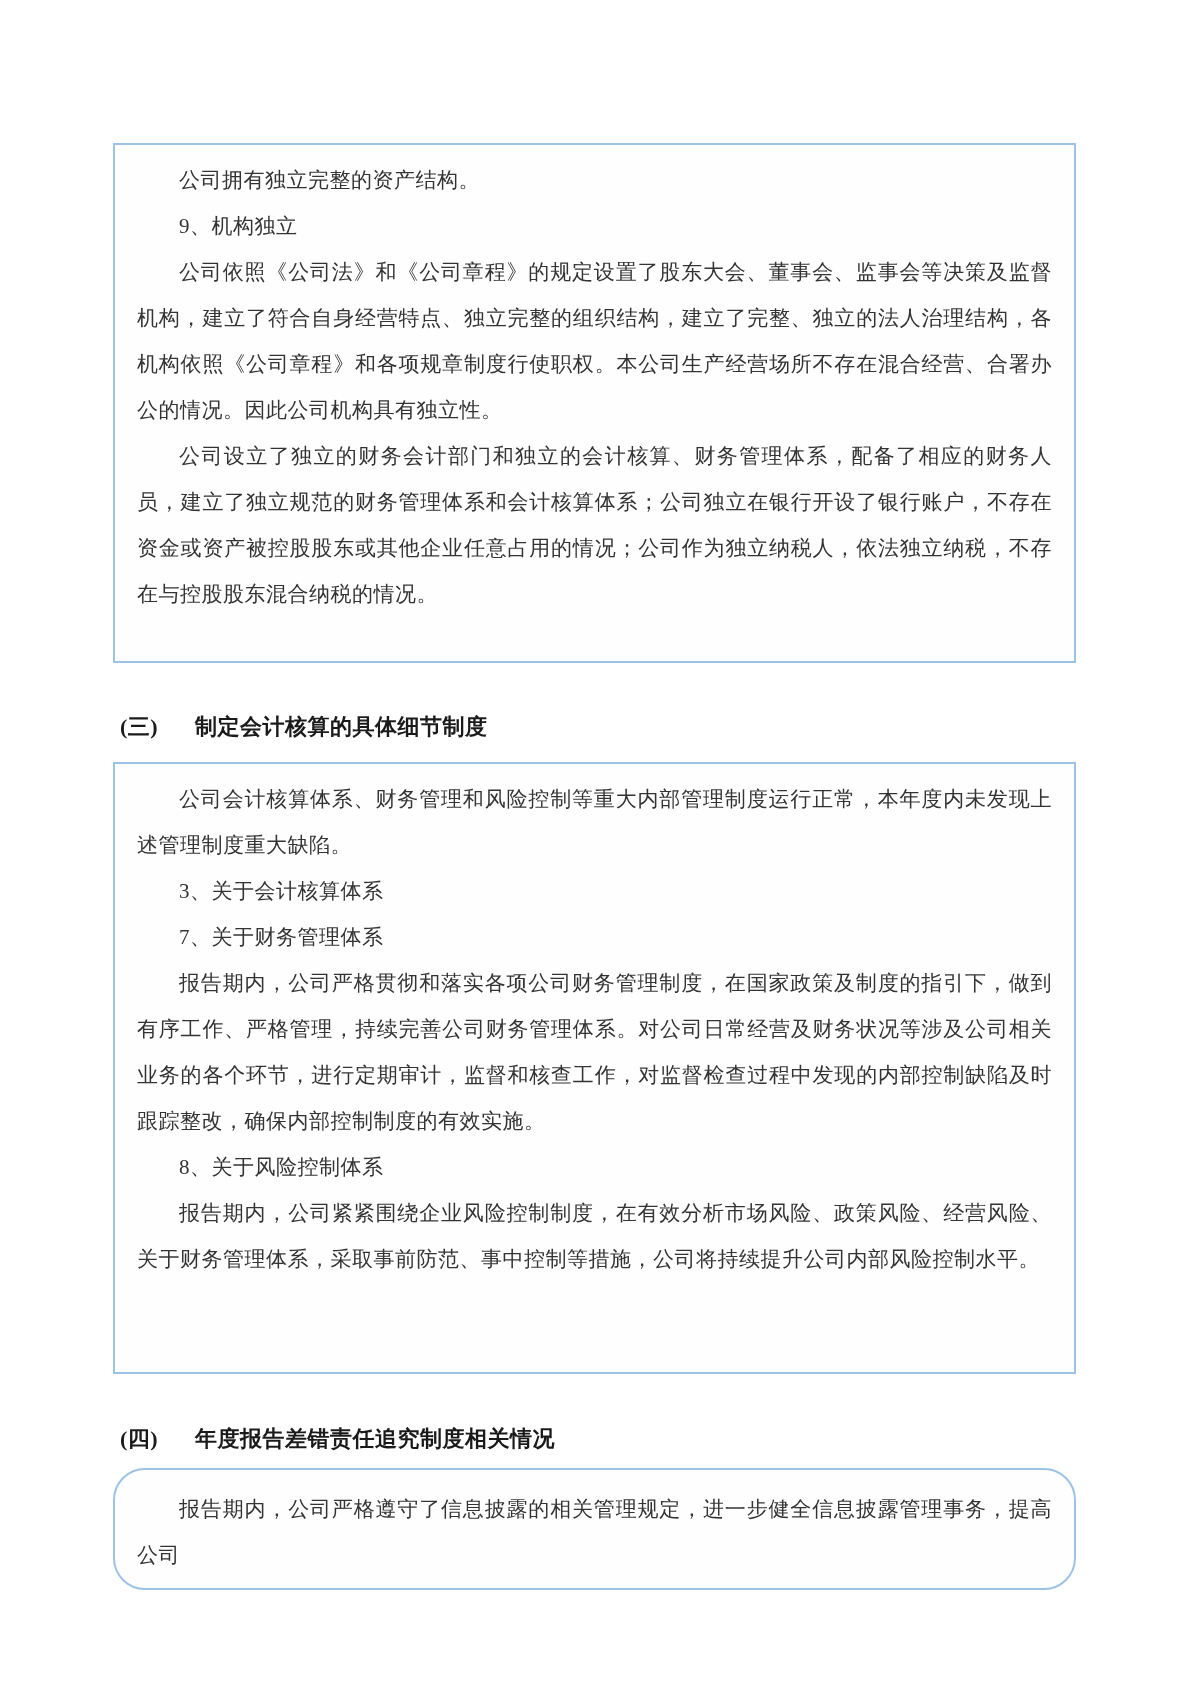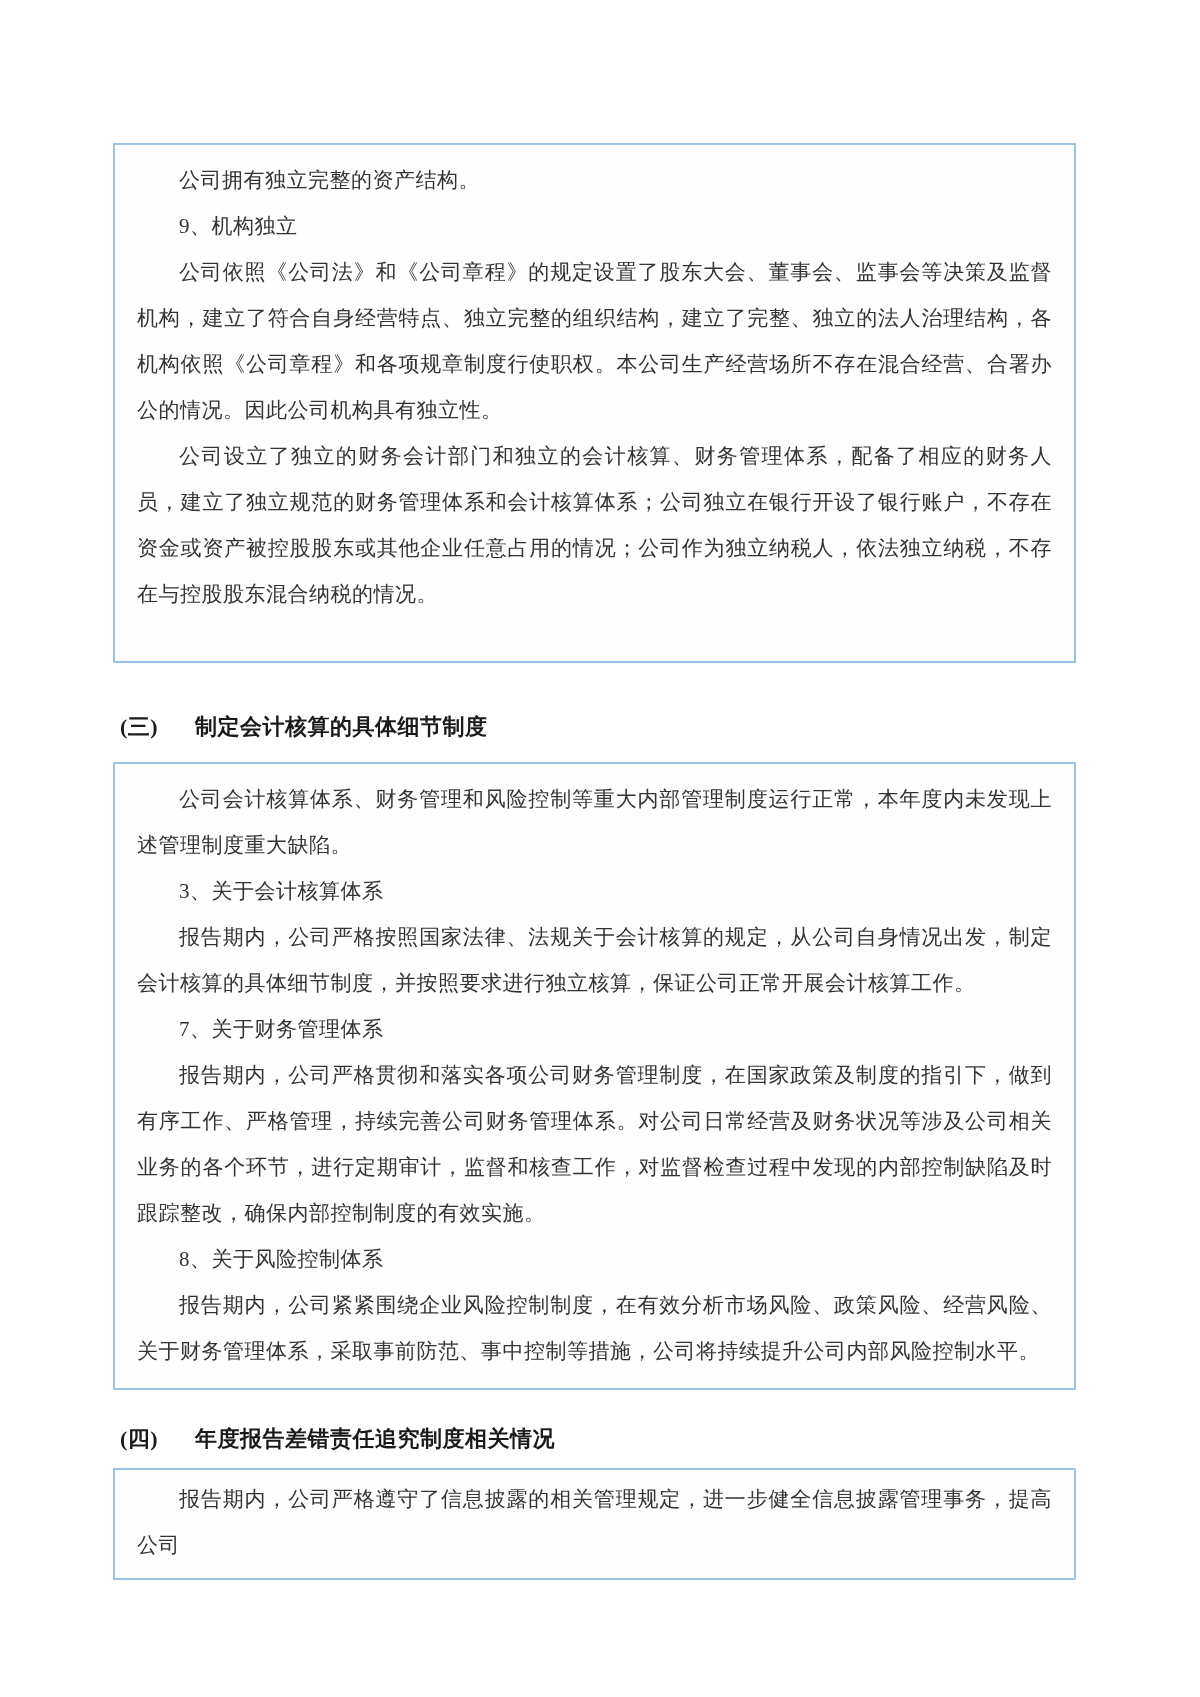--- a/index.html
+++ b/index.html
@@ -48,21 +48,21 @@
     width: 75px;
     flex: 0 0 auto;
   }
   .section-heading .title {
     flex: 1 1 auto;
   }
   #box1 { top: 143px; min-height: 520px; }
   #heading3 { top: 712px; }
   #box2 { top: 762px; min-height: 612px; }
   #heading4 { top: 1424px; }
-  #box3 { top: 1468px; padding-top: 6px; padding-bottom: 10px; }
+  #box3 { top: 1468px; padding-top: 16px; padding-bottom: 10px; border-radius: 32px; }
 </style>
 </head>
 <body>
 
 <div class="page">
 
   <div id="box1" class="content-box">
     <p>公司拥有独立完整的资产结构。</p>
     <p>9、机构独立</p>
     <p>公司依照《公司法》和《公司章程》的规定设置了股东大会、董事会、监事会等决策及监督机构，建立了符合自身经营特点、独立完整的组织结构，建立了完整、独立的法人治理结构，各机构依照《公司章程》和各项规章制度行使职权。本公司生产经营场所不存在混合经营、合署办公的情况。因此公司机构具有独立性。</p>
@@ -70,21 +70,20 @@
   </div>
 
   <div id="heading3" class="section-heading">
     <span class="num">(三)</span>
     <span class="title">制定会计核算的具体细节制度</span>
   </div>
 
   <div id="box2" class="content-box">
     <p>公司会计核算体系、财务管理和风险控制等重大内部管理制度运行正常，本年度内未发现上述管理制度重大缺陷。</p>
     <p>3、关于会计核算体系</p>
-    <p>报告期内，公司严格按照国家法律、法规关于会计核算的规定，从公司自身情况出发，制定会计核算的具体细节制度，并按照要求进行独立核算，保证公司正常开展会计核算工作。</p>
     <p>7、关于财务管理体系</p>
     <p>报告期内，公司严格贯彻和落实各项公司财务管理制度，在国家政策及制度的指引下，做到有序工作、严格管理，持续完善公司财务管理体系。对公司日常经营及财务状况等涉及公司相关业务的各个环节，进行定期审计，监督和核查工作，对监督检查过程中发现的内部控制缺陷及时跟踪整改，确保内部控制制度的有效实施。</p>
     <p>8、关于风险控制体系</p>
     <p>报告期内，公司紧紧围绕企业风险控制制度，在有效分析市场风险、政策风险、经营风险、关于财务管理体系，采取事前防范、事中控制等措施，公司将持续提升公司内部风险控制水平。</p>
   </div>
 
   <div id="heading4" class="section-heading">
     <span class="num">(四)</span>
     <span class="title">年度报告差错责任追究制度相关情况</span>
   </div>

